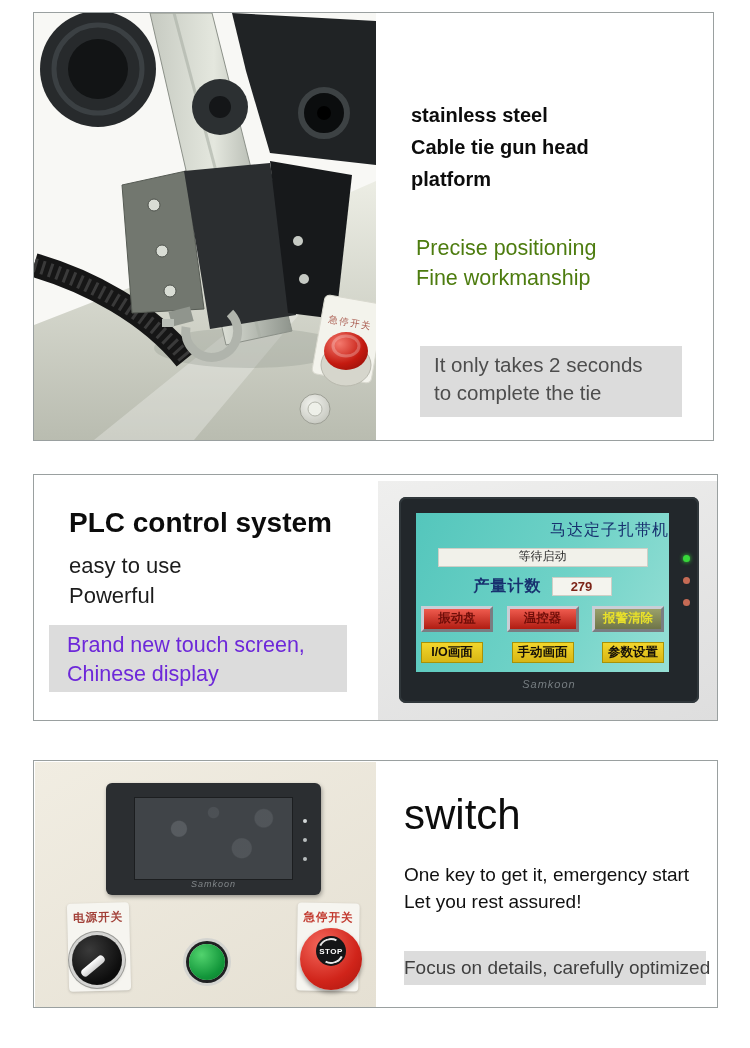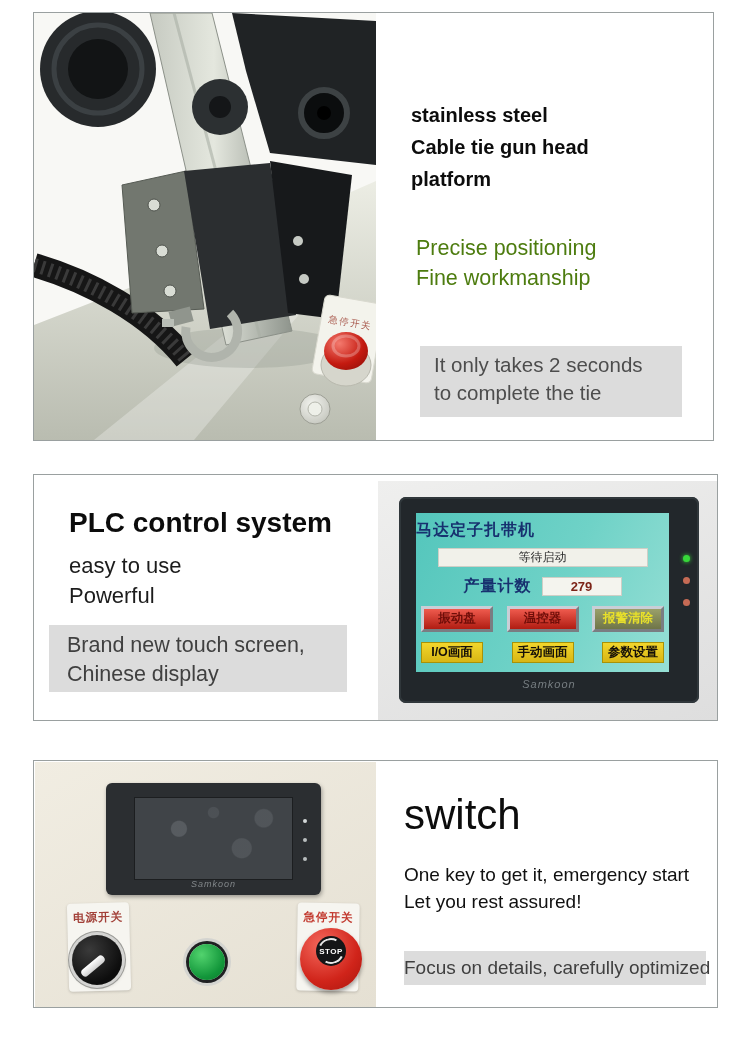--- a/index.html
+++ b/index.html
@@ -14,40 +14,40 @@
 
   
   .h-top  { position:absolute; left:377px; top:86px;  font-size:20px; font-weight:bold; line-height:32px; color:#0c0c0c; white-space:pre; }
   .sub-top{ position:absolute; left:382px; top:220px; font-size:21.5px; line-height:30px; color:#4d7c0f; white-space:pre; }
   .box-top{ position:absolute; left:386px; top:333px; width:262px; height:71px; background:#dcdcdc;
             color:#4d4d4d; font-size:20.5px; line-height:28px; padding:5px 0 0 14px; box-sizing:border-box; white-space:pre; }
 
   .h-mid  { position:absolute; left:35px; top:32px; font-size:28px; font-weight:bold; color:#0c0c0c; white-space:pre; }
   .sub-mid{ position:absolute; left:35px; top:76px; font-size:22px; line-height:30px; color:#1c1c1c; white-space:pre; }
   .box-mid{ position:absolute; left:15px; top:150px; width:298px; height:67px; background:#dcdcdc;
-            color:#404040; font-size:21.5px; line-height:29px; padding:6px 0 0 18px; box-sizing:border-box; white-space:pre; }
+            color:#6d28d9; font-size:21.5px; line-height:29px; padding:6px 0 0 18px; box-sizing:border-box; white-space:pre; }
 
   .h-bot  { position:absolute; left:370px; top:30px; font-size:42px; font-weight:normal; color:#0c0c0c; white-space:pre; }
   .sub-bot{ position:absolute; left:370px; top:100px; font-size:19px; line-height:27px; color:#101010; white-space:pre; }
   .box-bot{ position:absolute; left:370px; top:190px; width:302px; height:34px; background:#dcdcdc;
             color:#3f3f3f; font-size:19px; line-height:34px; text-align:left; white-space:pre; }
 
   
   #hmi-photo { position:absolute; left:344px; top:6px; width:339px; height:239px;
                background:linear-gradient(160deg,#efefee 0%,#dedede 100%); }
   .hmi2-bezel { position:absolute; left:21px; top:16px; width:300px; height:206px;
                 background:#22272b; border-radius:7px; box-shadow:inset 0 0 0 2px #30373b; }
   .hmi2-screen { position:absolute; left:17px; top:16px; width:253px; height:159px;
                  background:linear-gradient(115deg,#54c6bc 0%,#6fd2c7 55%,#96dfd5 100%); overflow:hidden; }
-  .hmi2-title { margin-top:7px; text-align:left; font-size:16px; font-weight:bold; color:#17316f; letter-spacing:1px; }
+  .hmi2-title { margin-top:7px; text-align:right; font-size:16px; font-weight:normal; color:#17316f; letter-spacing:1px; }
   .hmi2-status { width:210px; height:19px; margin:7px auto 9px; background:#f1f1ea; border:1px solid #cfcfc6;
-                 box-sizing:border-box; text-align:center; font-size:12px; line-height:17px; color:#2b2b2b; }
+                 box-sizing:border-box; text-align:center; font-size:12px; line-height:17px; color:#2b2b2b;font-family:Liberation Mono, monospace; }
   .hmi2-counter { margin-top:8px; display:flex; align-items:center; justify-content:center; gap:10px; }
   .hmi2-counter-label { font-size:16px; font-weight:bold; color:#17316f; letter-spacing:1px; }
-  .hmi2-counter-field { display:inline-block; width:80px; height:19px; background:#f4f4ee; border:1px solid #cfcfc6;
+  .hmi2-counter-field { display:inline-block; width:60px; height:19px; background:#f4f4ee; border:1px solid #cfcfc6;
                         box-sizing:border-box; text-align:center; font-size:13px; line-height:17px; color:#7c2418; font-weight:bold; }
   .hmi2-redrow { margin-top:9px; display:flex; justify-content:space-between; padding:0 5px; }
   .btn-red { width:72px; height:26px; background:linear-gradient(180deg,#ef5b4e,#b01c12);
              border:3px outset #c9ced6; box-sizing:border-box; color:#6f0d08; font-weight:bold;
              font-size:12.5px; text-align:center; line-height:19px; }
   .btn-red.alt { background:linear-gradient(180deg,#9aa06a,#6f7548); color:#e8e02a; }
   .hmi2-yellowrow { margin-top:10px; display:flex; justify-content:space-between; padding:0 5px; }
   .btn-yellow { min-width:62px; height:21px; background:linear-gradient(180deg,#f2d62c,#d8b614);
                 border:1px solid #a89208; box-sizing:border-box; color:#151008; font-weight:bold;
                 font-size:12.5px; text-align:center; line-height:19px; padding:0 3px; }

